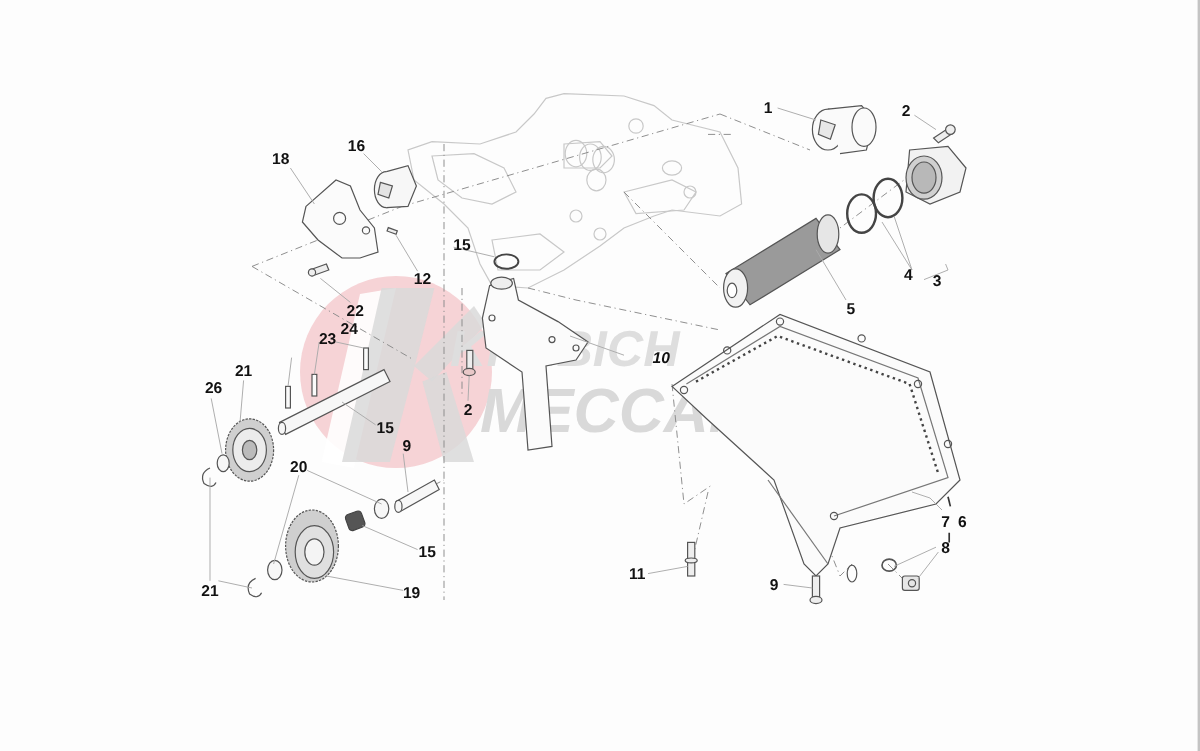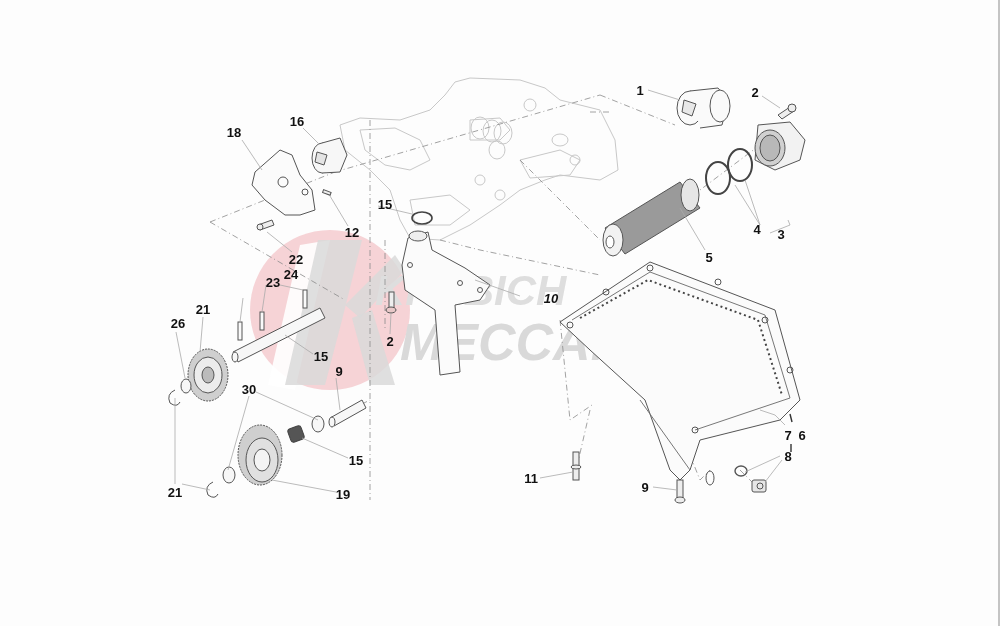--- a/index.html
+++ b/index.html
@@ -256,21 +256,21 @@
       <span class="callout" style="left: 551px; top: 298px; font-style: italic;">10</span>
       <span class="callout" style="left: 531px; top: 478px;">11</span>
       <span class="callout" style="left: 352px; top: 232px;">12</span>
       <span class="callout" style="left: 321px; top: 356px;">15</span>
       <span class="callout" style="left: 339px; top: 371px;">9</span>
       <span class="callout" style="left: 356px; top: 460px;">15</span>
       <span class="callout" style="left: 385px; top: 204px;">15</span>
       <span class="callout" style="left: 297px; top: 121px;">16</span>
       <span class="callout" style="left: 234px; top: 132px; text-align: right;">18</span>
       <span class="callout" style="left: 343px; top: 494px;">19</span>
-      <span class="callout" style="left: 249px; top: 389px;">30</span>
+      <span class="callout" style="left: 249px; top: 389px;">20</span>
       <span class="callout" style="left: 175px; top: 492px;">21</span>
       <span class="callout" style="left: 390px; top: 341px;">2</span>
       <span class="callout" style="left: 296px; top: 259px;">22</span>
       <span class="callout" style="left: 273px; top: 282px;">23</span>
       <span class="callout" style="left: 243px; top: 274px; margin-left: 48px;">24</span>
       <span class="callout" style="left: 203px; top: 309px;">21</span>
       <span class="callout" style="left: 178px; top: 323px;">26</span>
     </div>
 
   <div class="right-border"></div>

